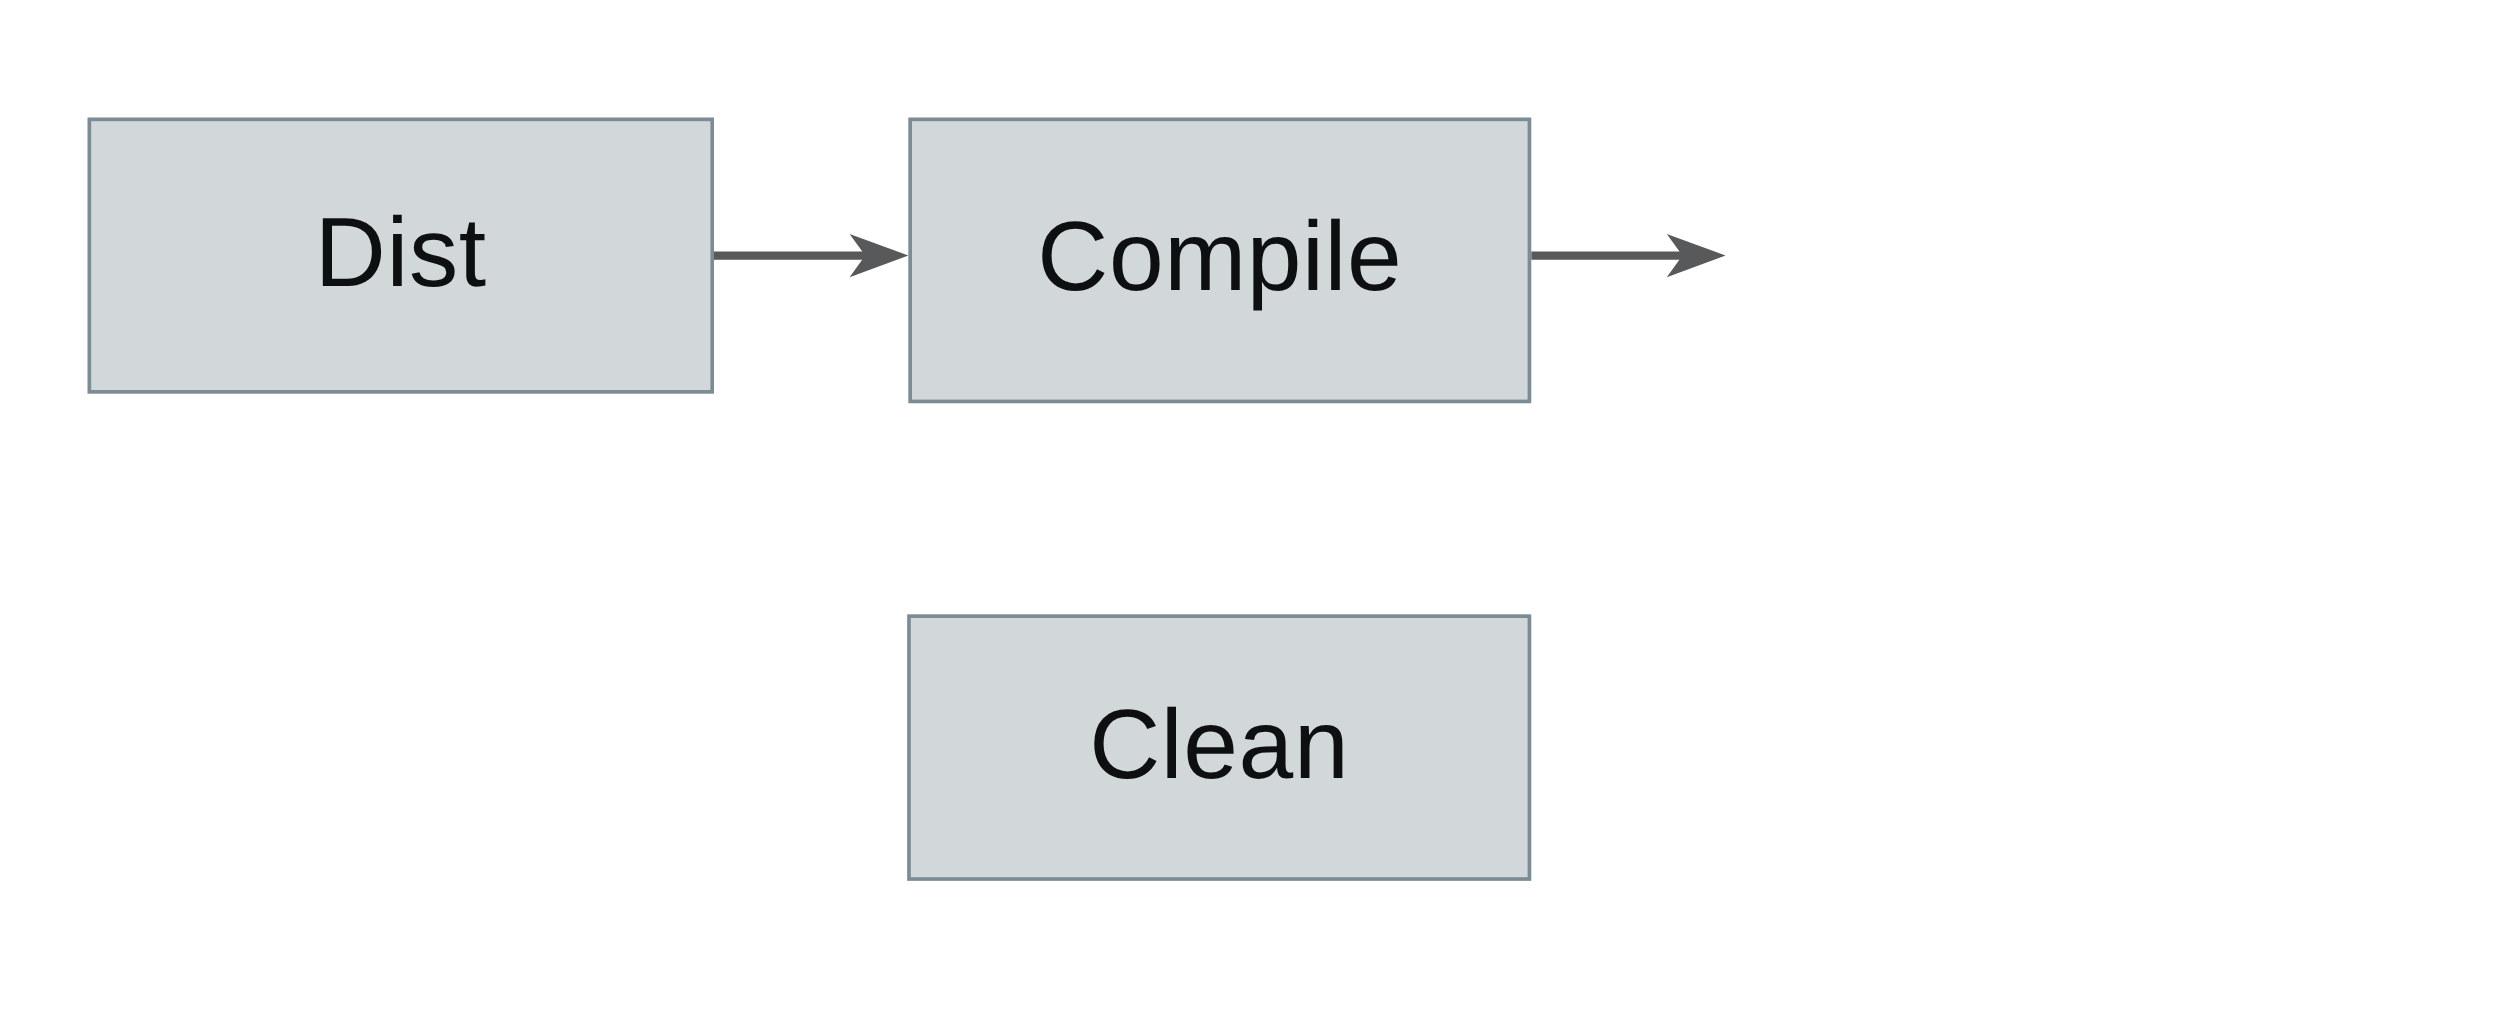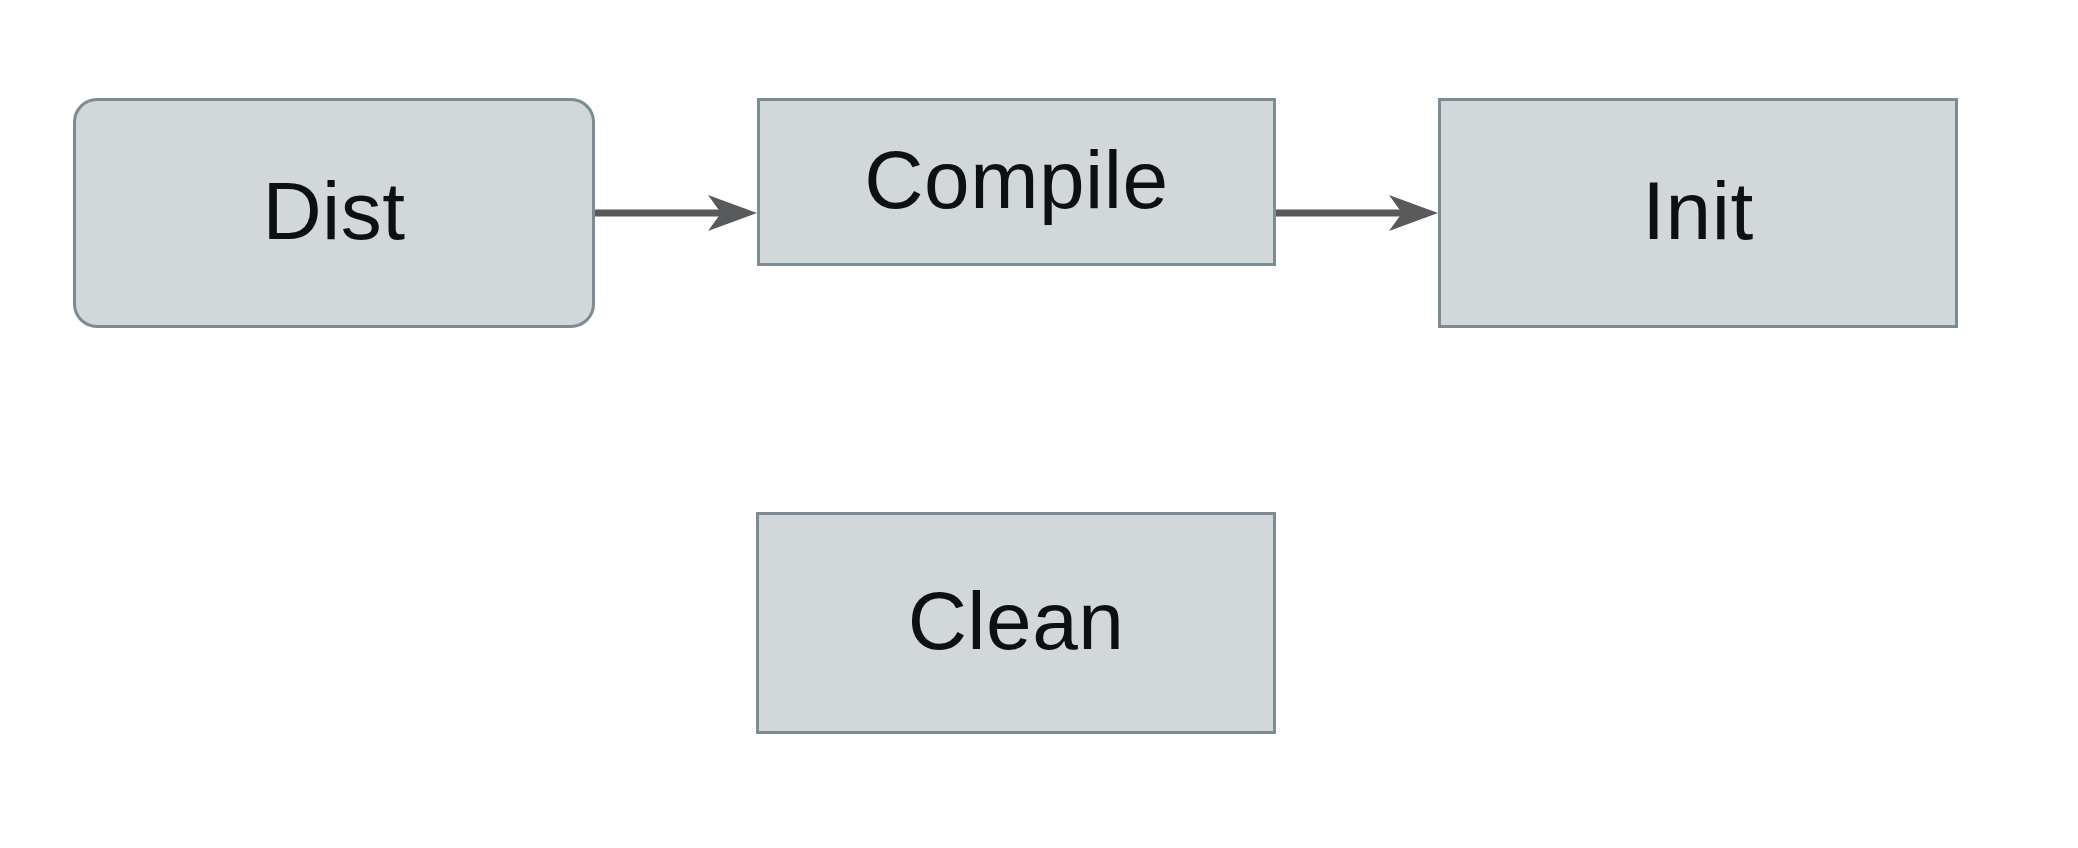--- a/index.html
+++ b/index.html
@@ -25,22 +25,22 @@
     justify-content: center;
   }
   .node-label {
     font-size: 82px;
     line-height: 1;
     color: #0e0f10;
     letter-spacing: 0.5px;
     white-space: nowrap;
     padding-bottom: 4px;
   }
-  .node-dist    { left: 73px;   top: 98px;  width: 522px; height: 230px; border-radius: 24px; }
-  .node-compile { left: 757px;  top: 98px;  width: 519px; height: 168px; }
+  .node-dist    { left: 73px;   top: 98px;  width: 522px; height: 230px; }
+  .node-compile { left: 757px;  top: 98px;  width: 519px; height: 238px; }
   .node-init    { left: 1438px; top: 98px;  width: 520px; height: 230px; }
   .node-clean   { left: 756px;  top: 512px; width: 520px; height: 222px; }
   .edge {
     position: absolute;
     top: 181px;
     width: 162px;
     height: 64px;
     pointer-events: none;
   }
   .edge-dist-compile { left: 595px; }
@@ -52,23 +52,20 @@
 <div class="canvas">
 
   <div class="node node-dist">
     <span class="node-label">Dist</span>
   </div>
 
   <div class="node node-compile">
     <span class="node-label">Compile</span>
   </div>
 
-  <div class="node node-init">
-    <span class="node-label">Init</span>
-  </div>
 
   <div class="node node-clean">
     <span class="node-label">Clean</span>
   </div>
 
   <svg class="edge edge-dist-compile" viewBox="0 0 162 64">
     <line x1="0" y1="32" x2="127" y2="32" stroke-width="7" stroke="#58595b"></line>
     <polygon points="162,32 113,14 126,32 113,50" fill="#58595b"></polygon>
   </svg>
 

